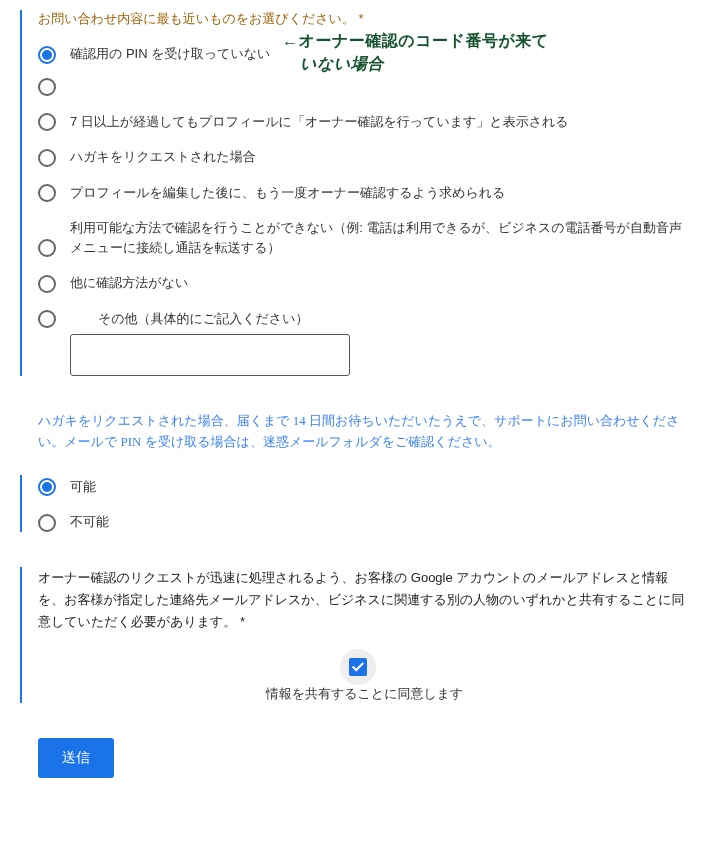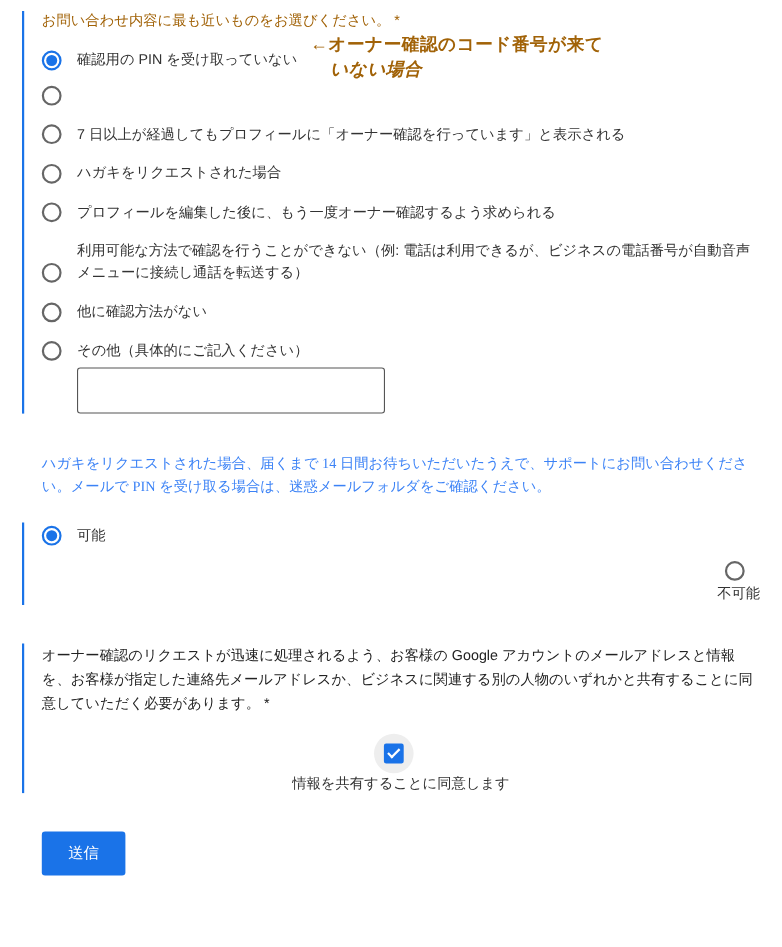--- a/index.html
+++ b/index.html
@@ -24,21 +24,21 @@
   .question {
     margin-bottom: 14px;
     color: #a16207;
   }
   .radio-row {
     display: flex;
     align-items: flex-end;
     margin-bottom: 14px;
     cursor: pointer;
   }
-  .radio-row:last-child { margin-bottom: 0; flex-direction: column; }
+  .radio-row:last-child { margin-bottom: 0; }
   .radio-circle {
     width: 18px;
     height: 18px;
     border: 2px solid #666;
     border-radius: 50%;
     flex-shrink: 0;
     margin-right: 14px;
     position: relative;
   }
   .radio-circle.selected {
@@ -123,21 +123,21 @@
     color: #fff;
     border: none;
     padding: 11px 24px;
     font-size: 14px;
     border-radius: 3px;
     cursor: pointer;
     margin-left: 18px;
   }
   .annotation {
     position: absolute;
-    color: #a16207;
+    color: #14532d;
     font-weight: bold;
     font-size: 16px;
     line-height: 1.4;
     white-space: nowrap;
     letter-spacing: 0.5px;
   }
 </style>
 </head>
 <body>
 
@@ -167,21 +167,21 @@
       <div class="radio-label">プロフィールを編集した後に、もう一度オーナー確認するよう求められる</div>
     </div>
     <div class="radio-row">
       <div class="radio-circle"></div>
       <div class="radio-label">利用可能な方法で確認を行うことができない（例: 電話は利用できるが、ビジネスの電話番号が自動音声メニューに接続し通話を転送する）</div>
     </div>
     <div class="radio-row">
       <div class="radio-circle"></div>
       <div class="radio-label">他に確認方法がない</div>
     </div>
-    <div class="radio-row" style="margin-bottom:6px;">
+    <div class="radio-row" style="margin-bottom:6px;gap:28px;">
       <div class="radio-circle"></div>
       <div class="radio-label">その他（具体的にご記入ください）</div>
     </div>
     <div class="text-input">
       <input type="text" value="" style="">
     </div>
   </div>
 
   
   <div class="annotation" style="top:30px; left:282px;">←オーナー確認のコード番号が来て</div>

